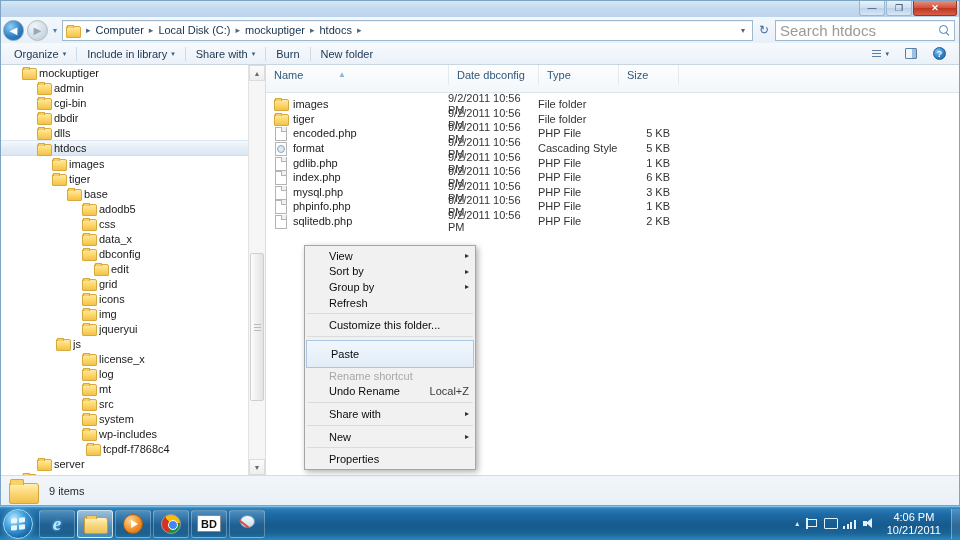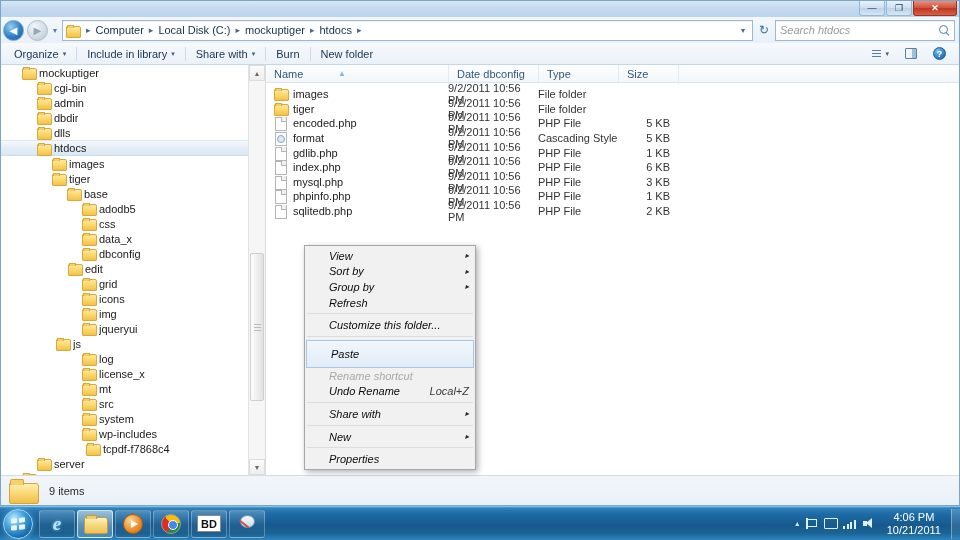--- a/index.html
+++ b/index.html
@@ -81,21 +81,21 @@
   .crumb-drop { color:#4a6880; font-size:8px; padding-right:4px; }
 
   .refreshbtn { font-size:12px; color:#3a6d9e; padding:0 3px; }
 
   #searchbox {
     width:180px; height:21px;
     background:#fff; border:1px solid #9fb8cd;
     display:flex; align-items:center; padding:0 4px;
     box-shadow: inset 0 1px 1px rgba(0,0,0,0.06);
   }
-  #searchbox .ph { flex:1; color:#9a9a9a; font-style:italic; font-size:11px; }
+  #searchbox .ph { flex:1; color:#9a9a9a; font-size:15px; }
   .mag { width:11px; height:11px; position:relative; }
   .mag::before {
     content:''; position:absolute; left:0; top:0;
     width:7px; height:7px; border:1.4px solid #4a7fb5; border-radius:50%;
   }
   .mag::after {
     content:''; position:absolute; left:7px; top:7px;
     width:4px; height:1.4px; background:#4a7fb5; transform:rotate(45deg);
     transform-origin: left center;
   }
@@ -186,21 +186,21 @@
     display:flex; align-items:center; justify-content:center;
   }
   .sthumb i {
     display:block; width:7px; height:1px; background:#bbb;
     box-shadow:0 3px 0 #bbb, 0 -3px 0 #bbb;
   }
 
   
   #listpane { flex:1; background:#fff; position:relative; overflow:hidden; }
   #colhead {
-    height:18px; display:flex; align-items:center;
+    height:28px; display:flex; align-items:flex-start;
     background:linear-gradient(180deg,#fcfdfe 0%, #f3f7fa 100%);
     border-bottom:1px solid #dde5ec;
     font-size:11px; color:#33587a;
     position:relative;
   }
   .col { padding-left:8px; position:relative; height:20px; line-height:20px; }
   .col + .col { border-left:1px solid #e3eaf0; }
   .sortcaret {
     position:absolute; left:72px; top:0px;
     color:#8fb5d6; font-size:8px;
@@ -261,21 +261,21 @@
 
   
   #ctxmenu {
     position:absolute; left:304px; top:245px; width:172px;
     background:#f1f1f1;
     border:1px solid #a6a6a6;
     box-shadow: 2px 2px 6px rgba(0,0,0,0.32);
     padding:2px 0;
     z-index:50;
   }
-  #ctxmenu .inner { background:#f1f1f1;font-style:italic; }
+  #ctxmenu .inner { background:#f1f1f1; }
   .mitem {
     height:15.6px; display:flex; align-items:center;
     padding:0 6px 0 24px; font-size:11px; color:#0b0b0b;
     position:relative; white-space:nowrap;
   }
   .mitem.disabled { color:#a8a8a8; }
   .mitem.hl {
     background: linear-gradient(180deg,#f0f6fc 0%, #e2edf8 100%);
     border:1px solid #a9c7e4;
     margin:0 1px; height:28px;
@@ -438,32 +438,32 @@
   <div id="body">
 
     <div id="treepane">
       <div id="treelist">
           <div class="trow" style="padding-left: 21px;">
             <span class="folder"></span>
             <span class="tlabel">mockuptiger</span>
           </div>
           <div class="trow" style="padding-left: 36px;">
             <span class="folder"></span>
+            <span class="tlabel">admin</span>
+          </div>
+          <div class="trow" style="padding-left: 36px;">
+            <span class="folder"></span>
             <span class="tlabel">cgi-bin</span>
           </div>
           <div class="trow" style="padding-left: 36px;">
             <span class="folder"></span>
-            <span class="tlabel">admin</span>
+            <span class="tlabel">dbdir</span>
           </div>
           <div class="trow" style="padding-left: 36px;">
             <span class="folder"></span>
-            <span class="tlabel">dbdir</span>
-          </div>
-          <div class="trow" style="padding-left: 36px;">
-            <span class="folder"></span>
             <span class="tlabel">dlls</span>
           </div>
           <div class="trow sel" style="padding-left: 36px;">
             <span class="folder"></span>
             <span class="tlabel">htdocs</span>
           </div>
           <div class="trow" style="padding-left: 51px;">
             <span class="folder"></span>
             <span class="tlabel">images</span>
           </div>
@@ -484,21 +484,21 @@
             <span class="tlabel">css</span>
           </div>
           <div class="trow" style="padding-left: 81px;">
             <span class="folder"></span>
             <span class="tlabel">data_x</span>
           </div>
           <div class="trow" style="padding-left: 81px;">
             <span class="folder"></span>
             <span class="tlabel">dbconfig</span>
           </div>
-          <div class="trow" style="padding-left: 67px;">
+          <div class="trow" style="padding-left: 93px;">
             <span class="folder"></span>
             <span class="tlabel">edit</span>
           </div>
           <div class="trow" style="padding-left: 81px;">
             <span class="folder"></span>
             <span class="tlabel">grid</span>
           </div>
           <div class="trow" style="padding-left: 81px;">
             <span class="folder"></span>
             <span class="tlabel">icons</span>
@@ -510,25 +510,25 @@
           <div class="trow" style="padding-left: 81px;">
             <span class="folder"></span>
             <span class="tlabel">jqueryui</span>
           </div>
           <div class="trow" style="padding-left: 55px;">
             <span class="folder"></span>
             <span class="tlabel">js</span>
           </div>
           <div class="trow" style="padding-left: 81px;">
             <span class="folder"></span>
+            <span class="tlabel">license_x</span>
+          </div>
+          <div class="trow" style="padding-left: 81px;">
+            <span class="folder"></span>
             <span class="tlabel">log</span>
-          </div>
-          <div class="trow" style="padding-left: 81px;">
-            <span class="folder"></span>
-            <span class="tlabel">license_x</span>
           </div>
           <div class="trow" style="padding-left: 81px;">
             <span class="folder"></span>
             <span class="tlabel">mt</span>
           </div>
           <div class="trow" style="padding-left: 81px;">
             <span class="folder"></span>
             <span class="tlabel">src</span>
           </div>
           <div class="trow" style="padding-left: 81px;">

